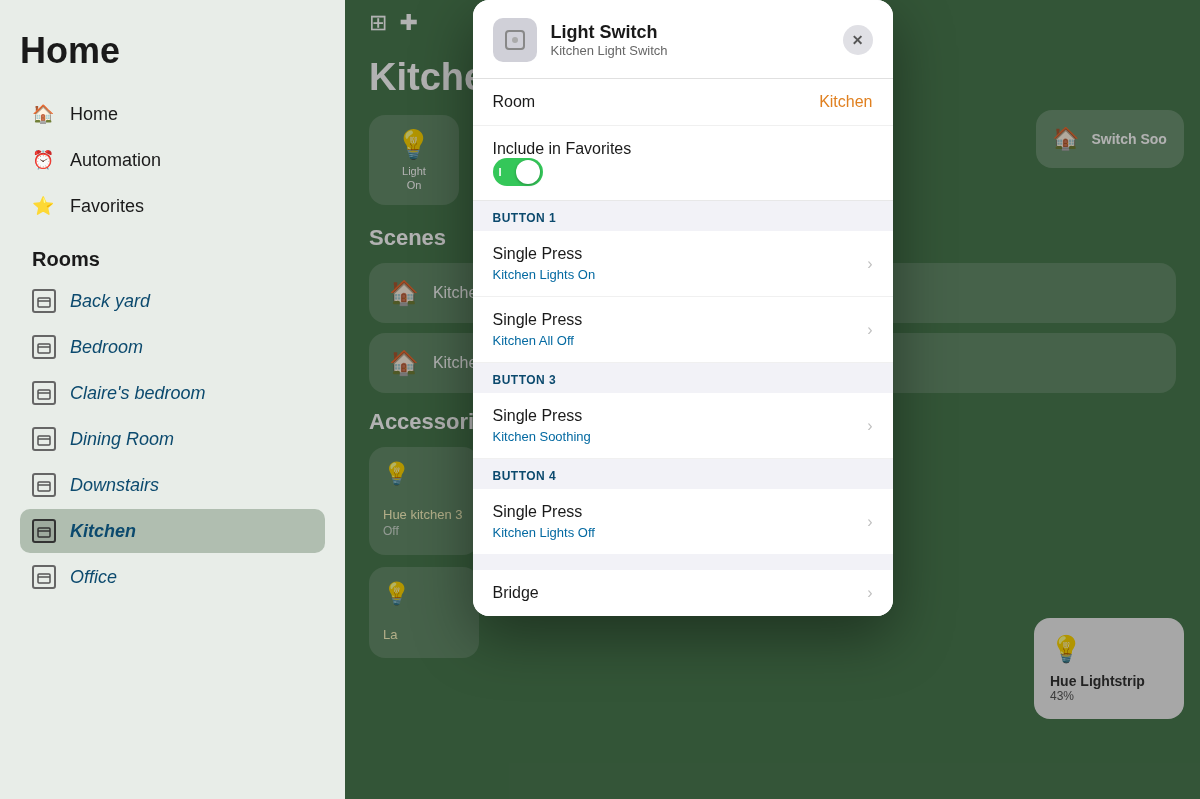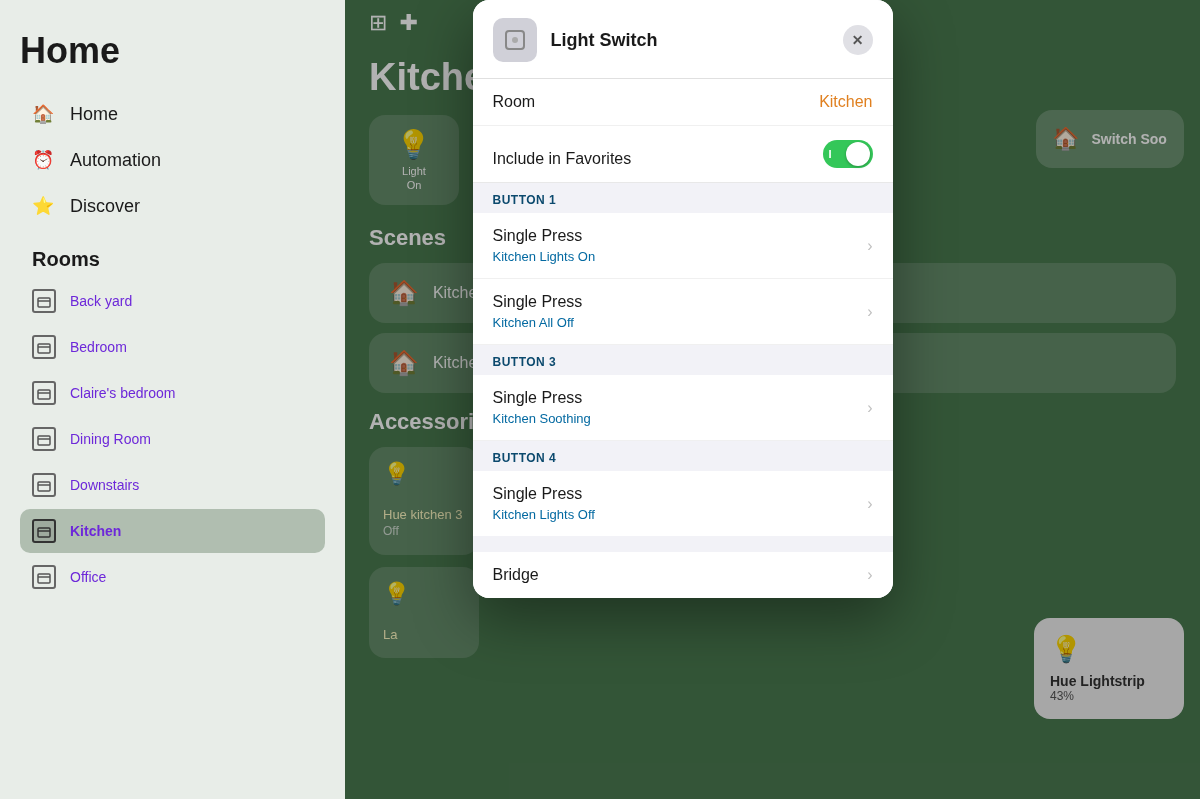--- a/index.html
+++ b/index.html
@@ -70,23 +70,24 @@
       height: 24px;
       margin-right: 14px;
       border: 2px solid #666;
       border-radius: 3px;
       display: flex;
       align-items: center;
       justify-content: center;
     }
     .room-icon svg { width: 14px; height: 14px; }
     .room-label {
-      font-size: 14px;
-      color: #6d28d9;
+      font-size: 18px;
+      color: #0c4a6e;
       font-weight: 400;
+      font-style: italic;
     }
 
     
     .main-area {
       flex: 1;
       background: #4a7a50;
       position: relative;
       overflow: hidden;
     }
     .main-header {
@@ -250,27 +251,27 @@
     }
 
     
     .modal-section {
       background: white;
       margin: 0;
       border-bottom: 1px solid #e8e8e8;
     }
     .modal-row {
       display: flex;
-      align-items: flex-end;
+      align-items: flex-start;
       justify-content: space-between;
       padding: 14px 20px;
       border-bottom: 1px solid #f0f0f0;
       background: white;
     }
-    .modal-row:last-child { border-bottom: none; }
+    .modal-row:last-child { border-bottom: none; flex-direction: column; }
     .modal-row-label {
       font-size: 16px;
       color: #1a1a1a;
     }
     .modal-row-value {
       font-size: 16px;
       color: #e08020;
       font-weight: 500;
     }
 
@@ -346,21 +347,21 @@
     <div class="sidebar-nav-item">
       <div class="sidebar-nav-icon">🏠</div>
       <span class="sidebar-nav-label">Home</span>
     </div>
     <div class="sidebar-nav-item">
       <div class="sidebar-nav-icon">⏰</div>
       <span class="sidebar-nav-label">Automation</span>
     </div>
     <div class="sidebar-nav-item">
       <div class="sidebar-nav-icon">⭐</div>
-      <span class="sidebar-nav-label">Discover</span>
+      <span class="sidebar-nav-label">Favorites</span>
     </div>
   </div>
 
   <div class="sidebar-section-title">Rooms</div>
 
   <div>
     <div class="sidebar-room-item">
       <div class="room-icon">
         <svg viewBox="0 0 14 14" fill="none" stroke="#555" stroke-width="1.5">
             <rect x="1" y="4" width="12" height="9" rx="1"></rect>
@@ -501,20 +502,21 @@
 
       <div class="modal-header">
         <div class="modal-device-icon">
           <svg width="24" height="24" viewBox="0 0 24 24" fill="none" stroke="#888" stroke-width="2">
             <rect x="3" y="3" width="18" height="18" rx="3"></rect>
             <circle cx="12" cy="12" r="3" fill="#aaa" stroke="none"></circle>
           </svg>
         </div>
         <div class="modal-title-group">
           <div class="modal-title">Light Switch</div>
+          <div class="modal-subtitle">Kitchen Light Switch</div>
         </div>
         <div class="modal-close">✕</div>
       </div>
 
       <div class="modal-section">
         <div class="modal-row">
           <span class="modal-row-label">Room</span>
           <span class="modal-row-value">Kitchen</span>
         </div>
         <div class="modal-row">

